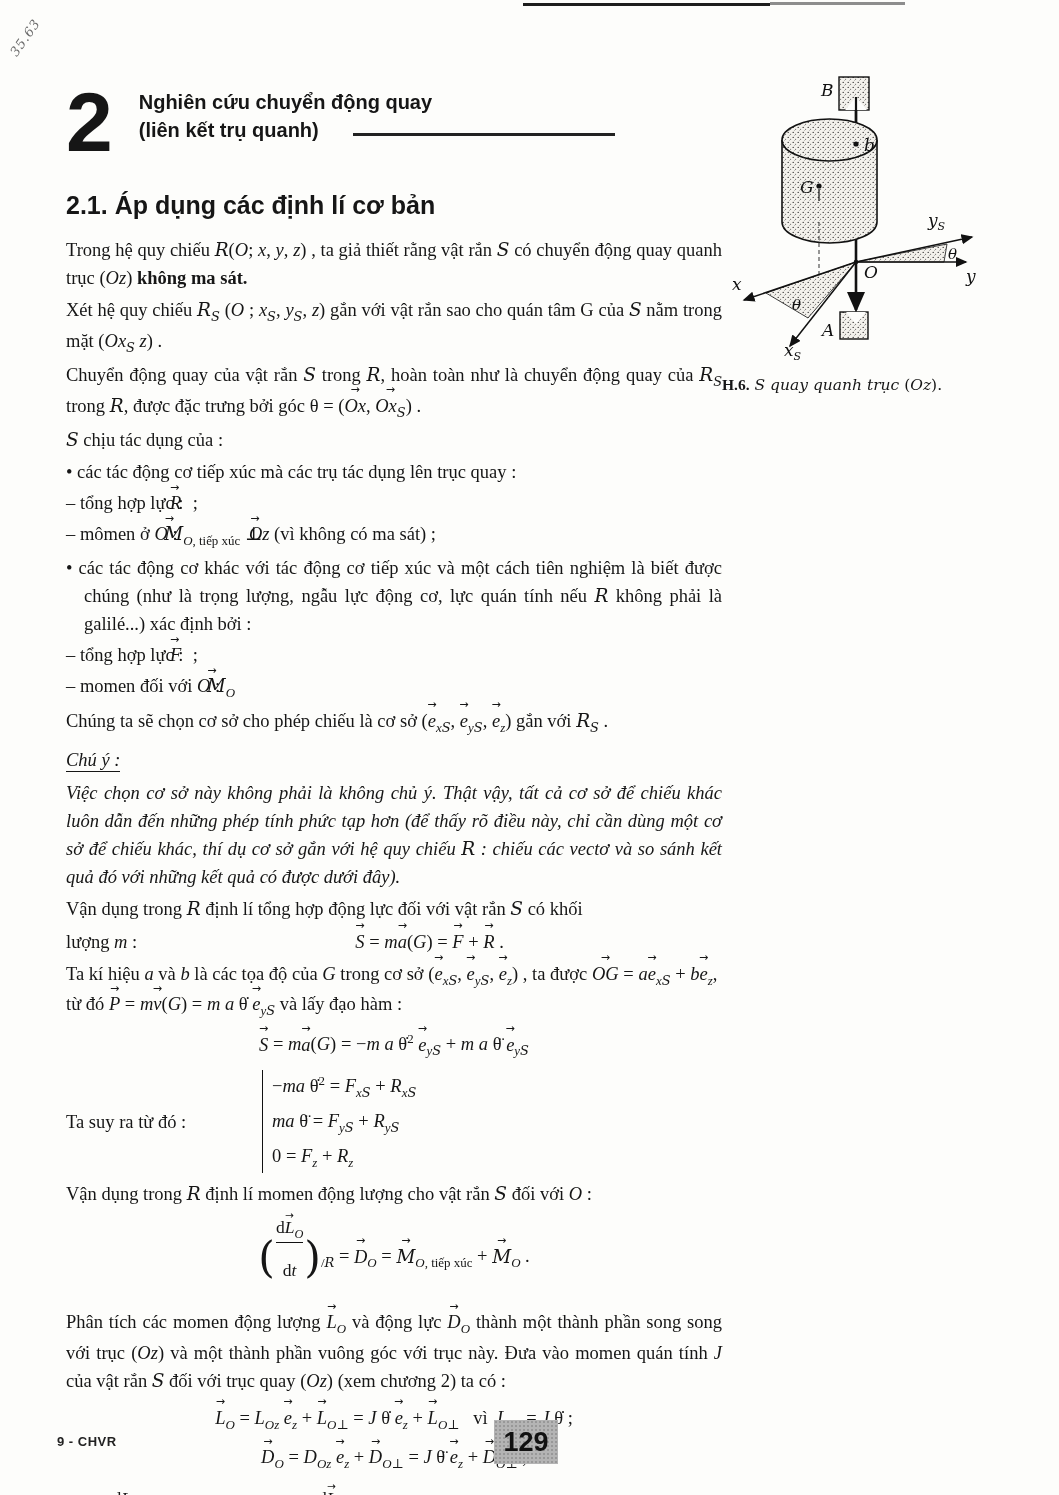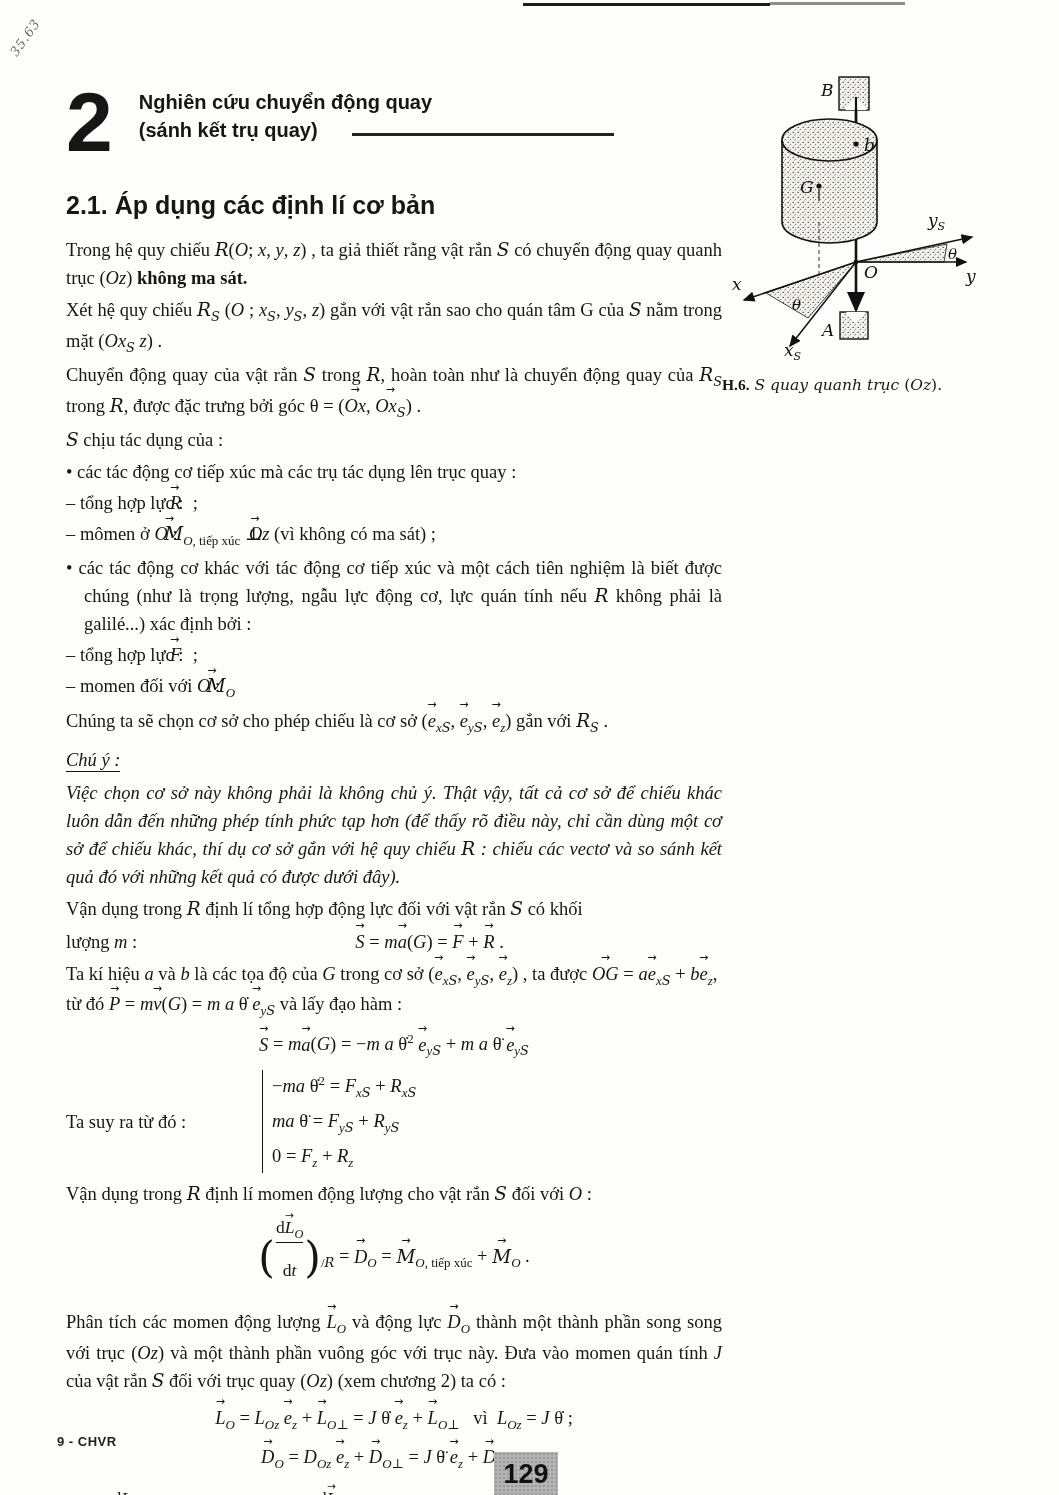--- a/index.html
+++ b/index.html
@@ -64,38 +64,38 @@
   .figcaption{font-size:15.5px;margin-top:12px;font-family:"DejaVu Serif",serif;}
   .figcaption .cap-label{font-weight:700;font-style:normal;font-family:"Liberation Serif",serif;}
   .figcaption .cap-text{font-style:italic;}
 
   
   .footer-left{position:absolute;left:57px;top:1434px;font-family:"Liberation Sans","DejaVu Sans",sans-serif;
                font-size:13px;font-weight:700;color:#222;letter-spacing:0.5px;}
   .page-number{position:absolute;left:494px;top:1420px;width:64px;height:44px;background:#b4b4b4;
                background-image:radial-gradient(#989898 1px,transparent 1.2px);background-size:4px 4px;
                display:flex;align-items:center;justify-content:center;
-               font-family:"Liberation Sans","DejaVu Sans",sans-serif;font-weight:700;font-size:27px;color:#111;margin-top:32px;}
+               font-family:"Liberation Sans","DejaVu Sans",sans-serif;font-weight:700;font-size:27px;color:#111;}
 </style>
 </head>
 <body>
 
 <div class="page">
 
   <div class="scanline-a"></div>
   <div class="scanline-b"></div>
   <div class="stamp">35.63</div>
 
   <div class="main">
     <div class="chapter">
       <div class="chapter-number">2</div>
       <div class="chapter-titles">
         <div>Nghiên cứu chuyển động quay</div>
         <div class="title-line2-row">
-          <span>(sánh kết trụ quay)</span>
+          <span>(liên kết trụ quanh)</span>
           <span class="heading-rule"></span>
         </div>
       </div>
     </div>
 
     <div class="section-heading">2.1. Áp dụng các định lí cơ bản</div>
 
     <div>
         <div class="blk p">Trong hệ quy chiếu <span class="scr">R</span>(<i>O</i>; <i>x</i>, <i>y</i>, <i>z</i>) , ta giả thiết rằng vật rắn <span class="scr">S</span> có chuyển động quay quanh trục (<i>Oz</i>) <b>không ma sát.</b></div>
         <div class="blk p">Xét hệ quy chiếu <span class="scr">R</span><sub class="scr">S</sub> (<i>O</i> ; <i>x</i><sub class="scr">S</sub>, <i>y</i><sub class="scr">S</sub>, <i>z</i>) gắn với vật rắn sao cho quán tâm G của <span class="scr">S</span> nằm trong mặt (<i>Ox</i><sub class="scr">S</sub> <i>z</i>) .</div>

